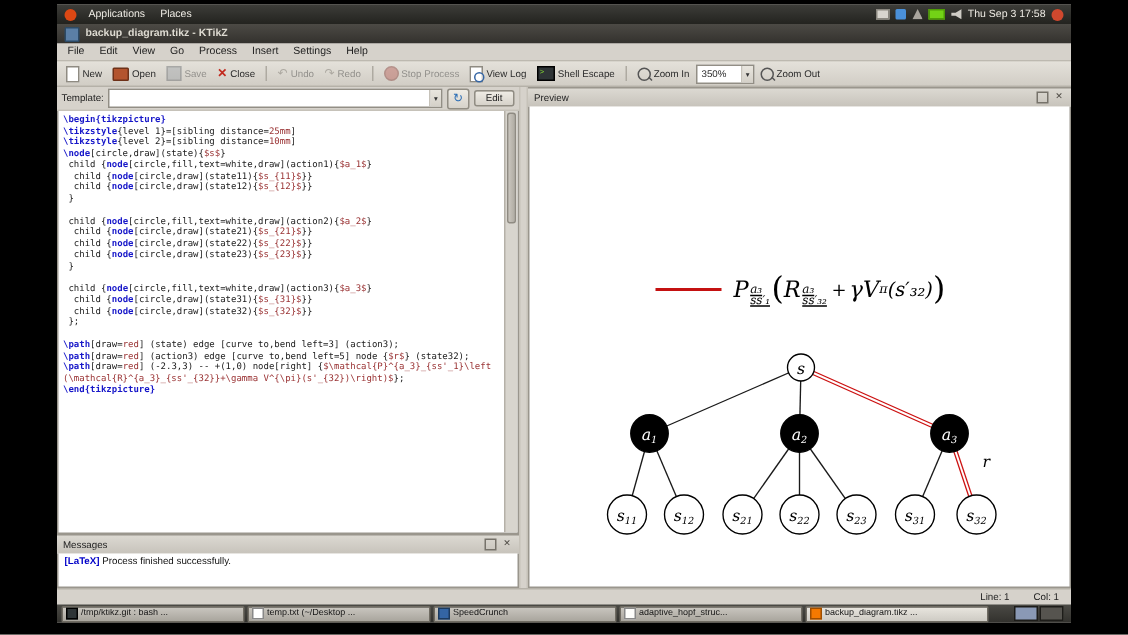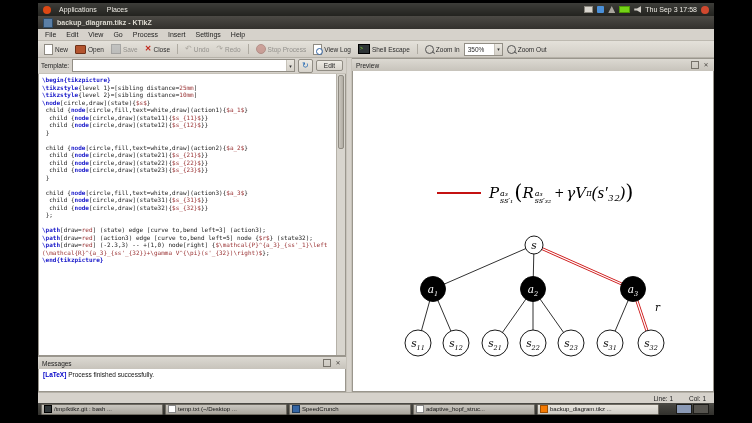--- a/index.html
+++ b/index.html
@@ -95,23 +95,23 @@
   .splitter{width:4px;background:#d6d2cb;flex:0 0 auto;border-left:1px solid #c6c2b9;border-right:1px solid #c6c2b9;}
 
   .right-col{flex:1;display:flex;flex-direction:column;min-width:0;}
   .preview-content{flex:1;background:#fff;border:1px solid #9a968d;border-top:none;position:relative;overflow:hidden;}
 
   
   .formula{position:absolute;left:84px;top:110px;display:flex;align-items:center;
            font-family:"DejaVu Serif",serif;color:#000;}
   .dash{width:44px;height:1.4px;background:#c41111;margin-right:8px;}
   .f-it{font-style:italic;font-size:15px;}
-  .f-md{font-style:italic;font-size:17px;font-family:Liberation Serif, serif;}
+  .f-md{font-style:italic;font-size:13px;}
   .stack{display:inline-flex;flex-direction:column;align-items:flex-start;font-size:8px;
-         line-height:7.5px;font-style:italic;transform:translateY(3.5px);margin:0 1px;}
+         line-height:7.5px;font-style:italic;transform:translateY(3.5px);margin:0 1px;text-decoration:underline;}
   .plus{font-size:12px;margin:0 2px;}
   .sup1{font-size:8.5px;font-style:italic;vertical-align:5px;}
   .paren{font-size:21px;font-weight:300;transform:translateY(-1px);}
 
   
   .tree{position:absolute;left:0;top:0;}
   .edge{stroke:#1a1a1a;stroke-width:0.9;}
   .red1{stroke:#cc1111;stroke-width:3;}
   .red2{stroke:#ffffff;stroke-width:1.3;}
   .node-o{fill:#fff;stroke:#000;stroke-width:0.9;}

